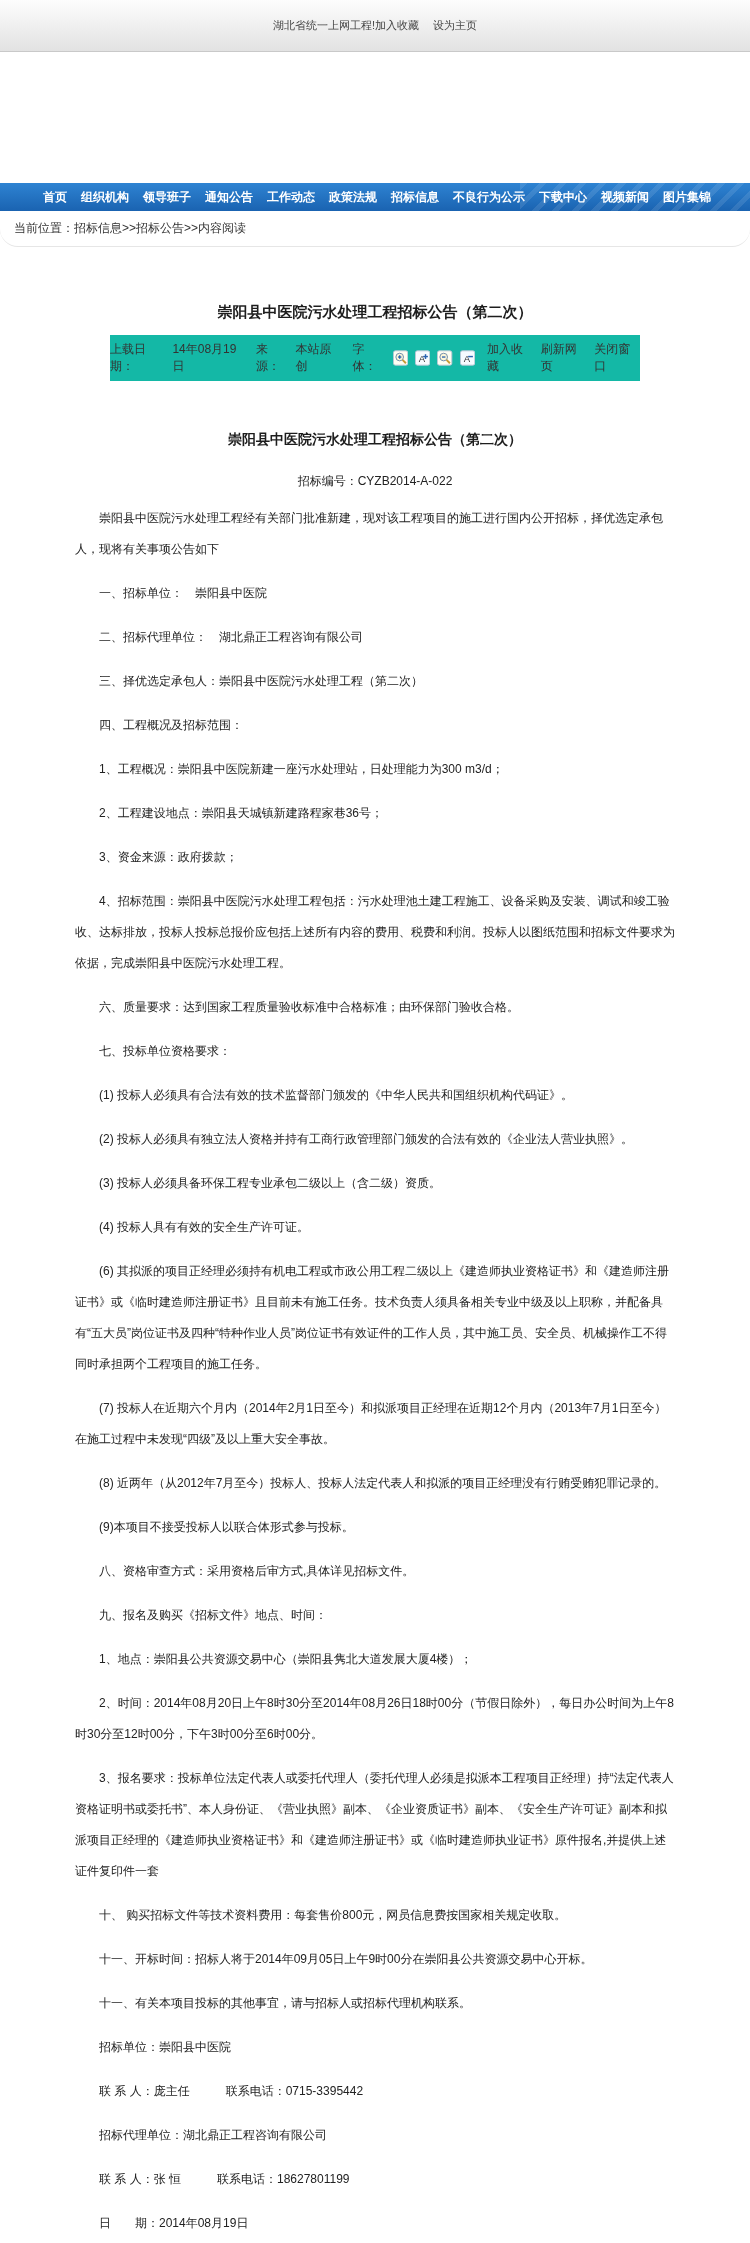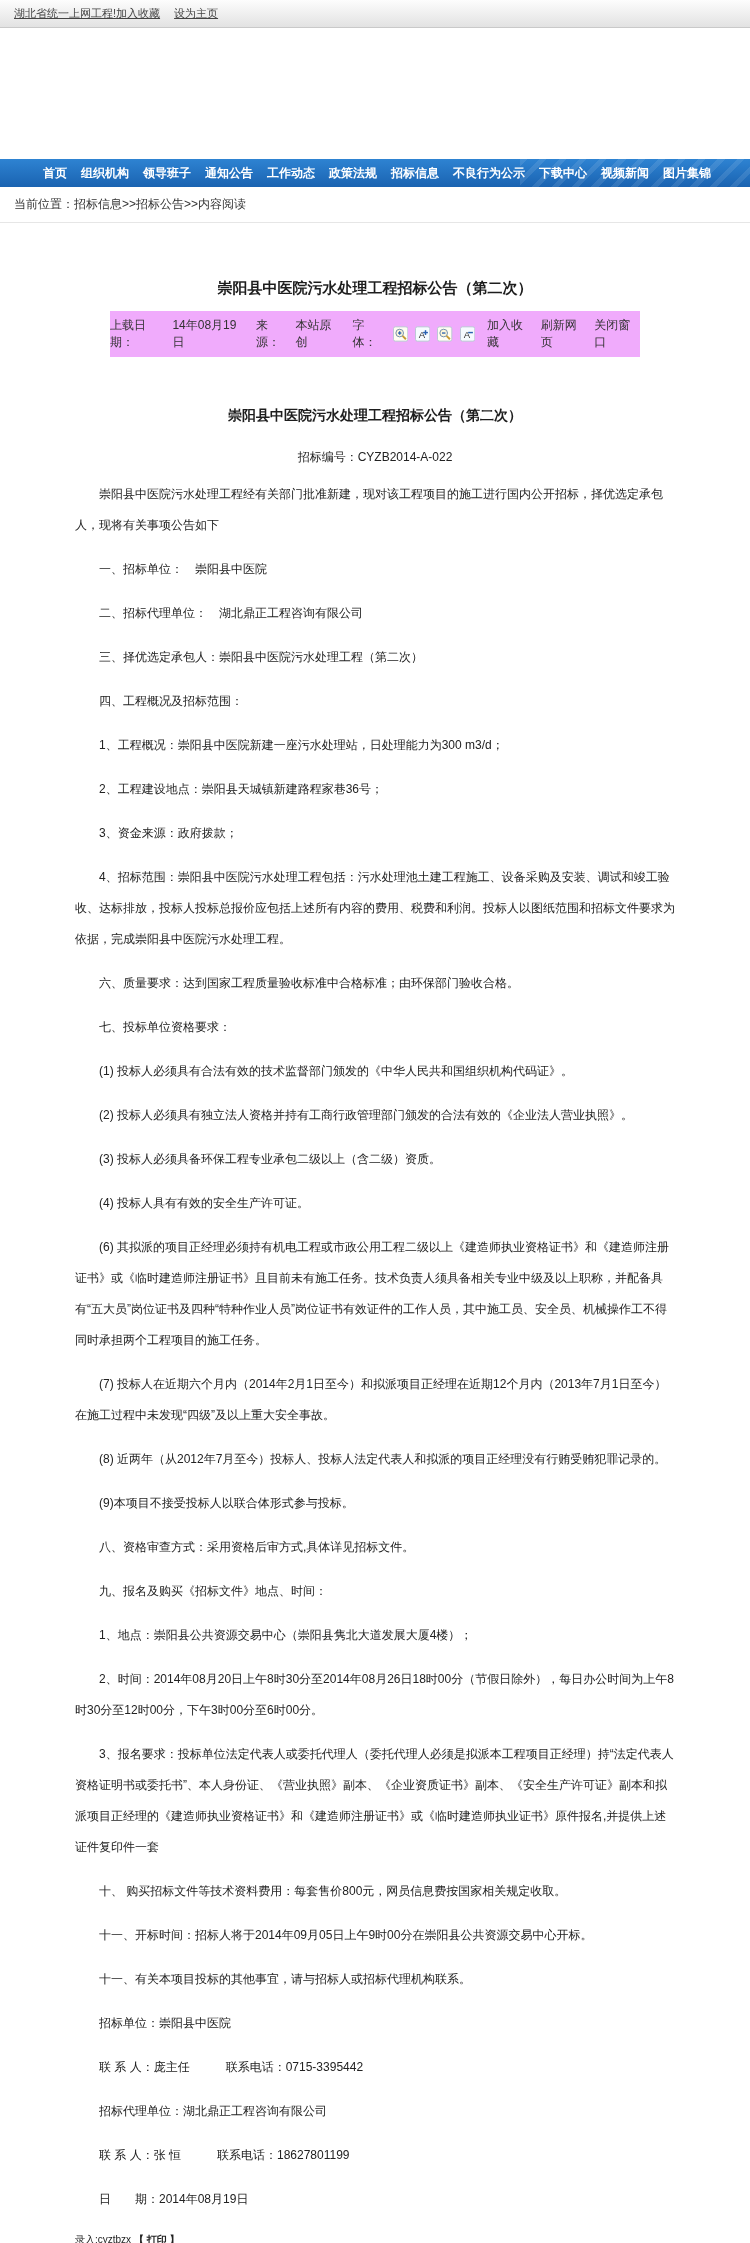--- a/index.html
+++ b/index.html
@@ -1,38 +1,38 @@
 <!DOCTYPE html>
 <html><head>
 <meta charset="utf-8">
 <style>
   html,body { margin:0; padding:0; background:#ffffff; }
   body { width:750px; font-family:"Liberation Sans","DejaVu Sans",sans-serif; color:#222; }
 
   
   .topbar { height:27px; background:linear-gradient(#fdfdfd,#e2e2e2); border-bottom:1px solid #c9c9c9;
-            display:flex; justify-content:flex-start; align-items:center; padding:0 14px; font-size:11px; color:#444;text-decoration:underline; }
+            display:flex; justify-content:center; align-items:center; padding:12px 14px; font-size:11px; color:#444; }
   .topbar-links { display:flex; gap:14px; }
   .topbar-links span { cursor:pointer; }
 
   
   .banner { height:131px; background:#fff; }
 
   
   .navbar { height:28px; background:linear-gradient(#2e83d2,#1a63b1); display:flex; align-items:center;
             padding-left:36px; position:relative; overflow:hidden; }
   .nav-stripes { position:absolute; right:0; top:0; bottom:0; width:230px;
             background:repeating-linear-gradient(135deg, rgba(255,255,255,0.10) 0 5px, rgba(255,255,255,0) 5px 14px); }
   .navbar a { color:#fff; font-weight:bold; font-size:12px; text-decoration:none; padding:0 7px; position:relative; z-index:1; cursor:pointer; white-space:nowrap; }
 
-  .breadcrumb { font-size:12px; color:#333; padding:9px 14px 9px; border-bottom:1px solid #e6e6e6; }
+  .breadcrumb { font-size:12px; color:#333; padding:9px 14px 9px; border-bottom:1px solid #e6e6e6;border-radius:18px; }
 
   .page-title { text-align:center; font-size:15px; font-weight:bold; color:#1d1d1d; margin-top:56px; }
 
-  .meta-bar { width:530px; margin:13px auto 0; background:#f0abfc; padding:6px 0; font-size:12px; color:#333;
+  .meta-bar { width:530px; margin:13px auto 0; background:#14b8a6; padding:6px 0; font-size:12px; color:#333;
               display:flex; justify-content:center; align-items:center; gap:5px; }
   .meta-bar .lbl { margin-left:6px; }
   .ficon { width:16px; height:16px; display:inline-block; vertical-align:-4px; margin:0 1px; cursor:pointer; }
   .meta-actions { display:flex; gap:8px; margin-left:6px; }
   .meta-actions span { cursor:pointer; }
 
   .article { width:600px; margin:0 auto; }
   .article-title { text-align:center; font-size:14px; font-weight:bold; color:#1d1d1d; margin-top:50px; }
   .tender-no { text-align:center; font-size:12px; margin-top:24px; }
   .article-body { margin-top:10px; }

